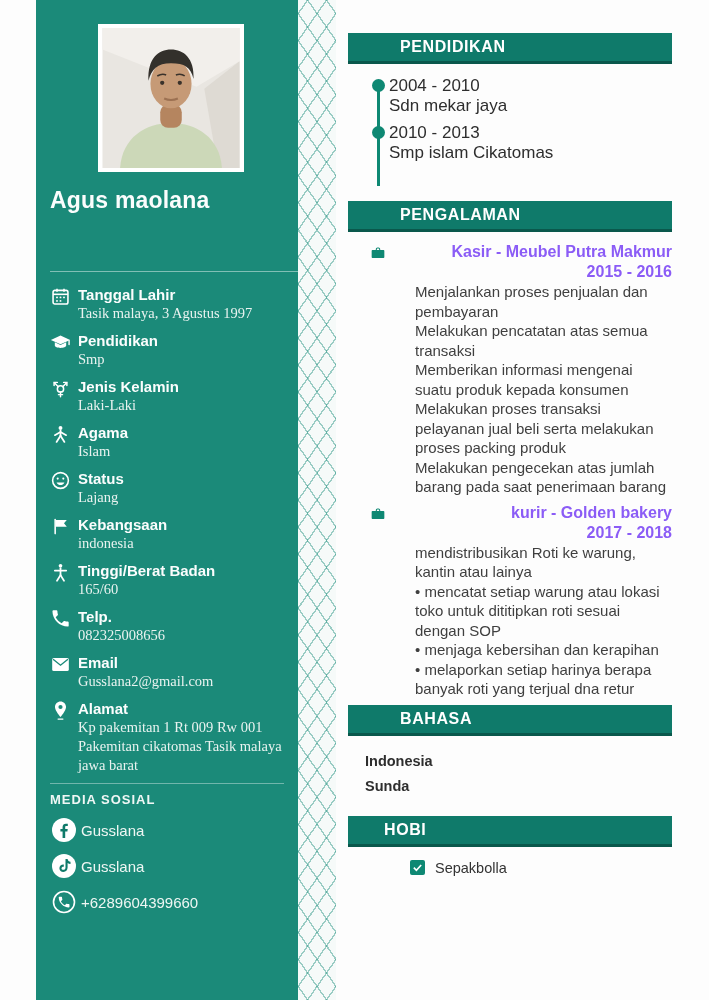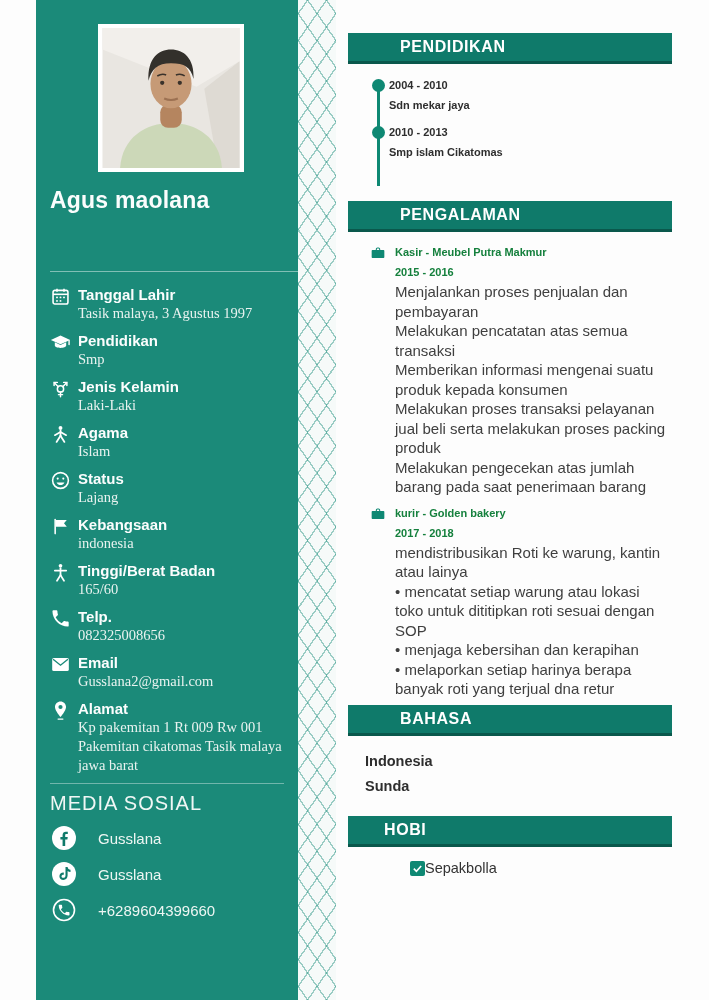--- a/index.html
+++ b/index.html
@@ -21,59 +21,59 @@
   .photo-frame svg{display:block;width:100%;height:100%;}
   .person-name{margin:15px 0 0 14px;font-size:23px;font-weight:bold;letter-spacing:.2px;color:#fbfdfd;}
   .side-divider{border:none;border-top:1px solid rgba(255,255,255,.45);margin:57px 0 0 14px;}
   .details{list-style:none;padding:13px 8px 0 14px;}
   .detail-item{display:flex;gap:5px;margin-bottom:8px;}
   .detail-icon{width:23px;height:23px;flex:none;margin-top:1px;}
   .detail-icon svg{width:21px;height:21px;display:block;}
   .detail-label{font-weight:bold;font-size:15px;line-height:19px;color:#fbfdfd;}
   .detail-value{font-size:14.5px;line-height:19px;color:#e9f3f0;font-family:Liberation Serif, serif;}
   .social-divider{border:none;border-top:1px solid rgba(255,255,255,.38);margin:7px 14px 0 14px;}
-  .social-title{margin:8px 0 11px 14px;font-size:20px;font-weight:400;letter-spacing:1px;color:#f0f7f5;}
-  .social-item{display:flex;align-items:center;gap:22px;margin:0 0 12px 16px;font-size:15px;color:#eef6f3;}
+  .social-title{margin:8px 0 11px 14px;font-size:13px;font-weight:700;letter-spacing:1px;color:#f0f7f5;}
+  .social-item{display:flex;align-items:center;gap:5px;margin:0 0 12px 16px;font-size:15px;color:#eef6f3;}
   .sc{width:24px;height:24px;flex:none;}
   .sc svg{width:24px;height:24px;display:block;}
 
   
   .strip{width:38px;flex:none;background:#f6faf9;
     background-image:
       repeating-linear-gradient(55deg,transparent 0 7.2px,rgba(25,140,122,.42) 7.2px 8.6px,transparent 8.6px 15.5px),
       repeating-linear-gradient(125deg,transparent 0 7.2px,rgba(25,140,122,.42) 7.2px 8.6px,transparent 8.6px 15.5px);
   }
 
   
   .main{flex:1;padding:33px 37px 20px 12px;background:#fdfdfd;}
   .section-bar{height:31px;background:var(--bar-bg);border-bottom:3px solid var(--bar-border);
     display:flex;align-items:center;padding-left:52px;}
   .section-bar span{color:#fff;font-weight:bold;font-size:16px;letter-spacing:.6px;}
 
   .timeline{position:relative;margin:12px 0 0 24px;padding-bottom:16px;}
   .timeline::before{content:'';position:absolute;left:5px;top:8px;bottom:0;width:3px;background:var(--accent);}
   .tl-entry{position:relative;padding-left:17px;margin-bottom:8px;}
   .tl-dot{position:absolute;left:0;top:3px;width:13px;height:13px;border-radius:50%;background:var(--accent);}
-  .tl-period,.tl-school{font-weight:bold;font-size:11px;line-height:19.5px;color:var(--ink);}
+  .tl-period,.tl-school{font-weight:normal;font-size:17px;line-height:19.5px;color:var(--ink);}
 
   .bar-experience{margin-top:15px;}
   .jobs{margin:10px 0 0 22px;}
   .job{display:flex;gap:9px;margin-bottom:6px;}
   .briefcase{width:16px;height:16px;flex:none;margin-top:3px;}
   .briefcase svg{width:16px;height:16px;display:block;}
   .job-body{max-width:316px;}
-  .job-title,.job-period{font-weight:bold;font-size:11px;line-height:20px;color:#15803d;}
-  .job-line{font-size:15px;line-height:19.5px;color:var(--ink-soft);}
+  .job-title,.job-period{font-weight:bold;font-size:16px;line-height:20px;color:#8b5cf6;text-align:right;}
+  .job-line{font-size:15px;line-height:19.5px;color:var(--ink-soft);margin-left:20px;}
 
   .bar-languages{margin-top:4px;}
   .lang-list{margin:17px 0 0 17px;}
   .lang-item{font-weight:bold;font-size:14.5px;color:var(--ink);margin-bottom:9px;}
 
   .bar-hobbies{margin-top:22px;padding-left:36px;}
-  .hobby-row{display:flex;align-items:flex-end;margin:13px 0 0 17px;padding-left:45px;}
+  .hobby-row{display:flex;align-items:center;gap:10px;margin:13px 0 0 17px;padding-left:45px;}
   .checkbox{width:15px;height:15px;border-radius:2px;background:var(--accent);flex:none;display:flex;align-items:center;justify-content:center;}
   .checkbox svg{width:11px;height:11px;display:block;}
   .hobby-label{font-size:14.5px;color:#333;}
 </style>
 </head>
 <body>
 
 <div class="page">
 
   <aside class="sidebar">

